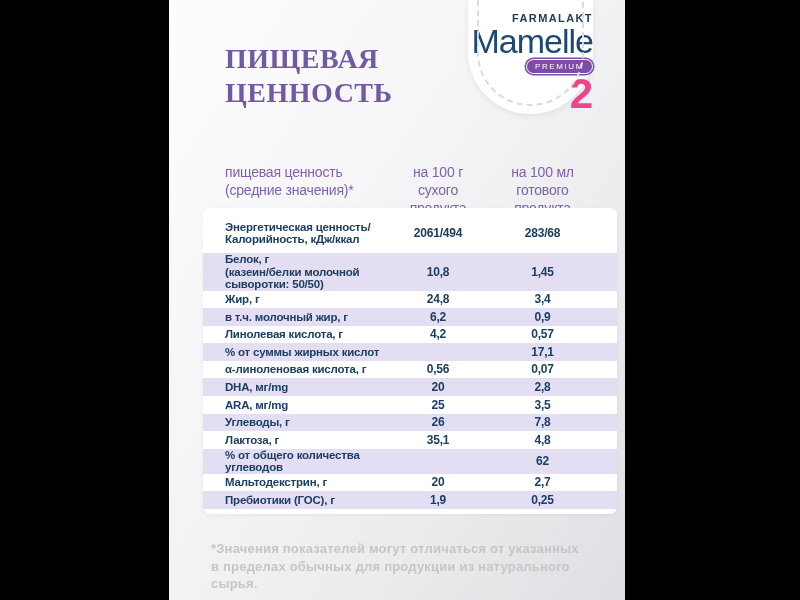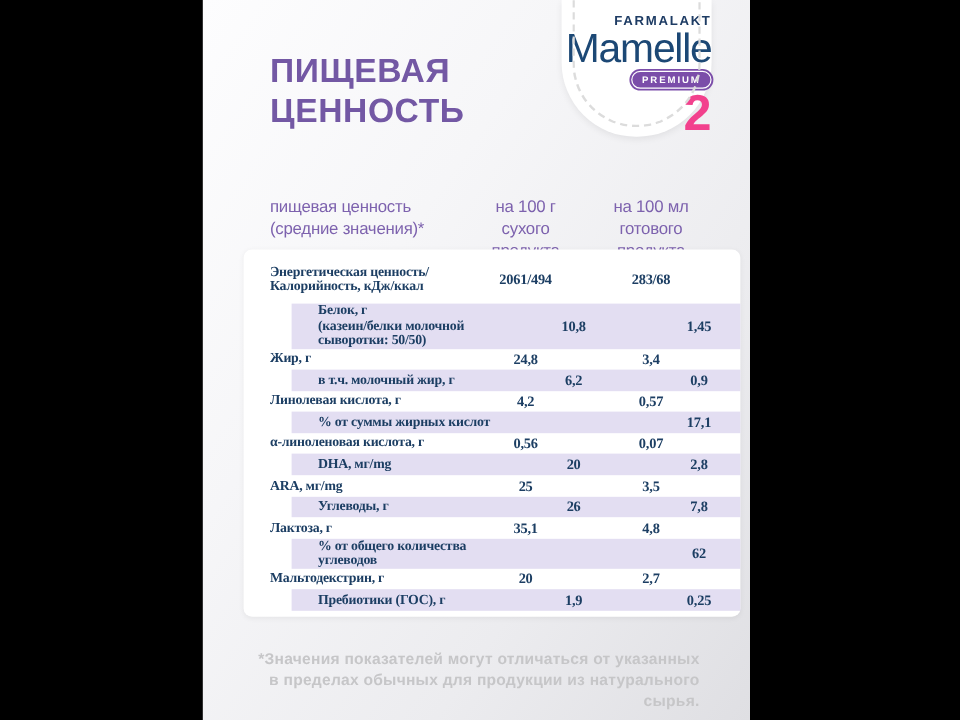--- a/index.html
+++ b/index.html
@@ -10,21 +10,21 @@
   .content{
     position:absolute;left:169px;top:0;width:456px;height:600px;
     background:linear-gradient(125deg,#fdfdfe 0%,#f6f6f8 35%,#ececef 70%,#dfdfe3 100%);
   }
   
   .title{
     position:absolute;left:56px;top:42px;margin:0;
     font-size:28px;font-weight:bold;line-height:34px;letter-spacing:.5px;
     color:var(--title_purple,#7358a4);
   }
-  .title span{display:block;}
+  .title span{display:block;font-family:Liberation Serif, serif;}
   
   .logo-tag{
     position:absolute;left:299px;top:0;width:125px;height:114px;
     background:#fff;border-radius:0 0 62px 62px;
     box-shadow:0 2px 6px rgba(0,0,0,.07);
     display:flex;flex-direction:column;align-items:flex-end;
     padding-top:12px;box-sizing:border-box;
   }
   .tag-dashes{
     position:absolute;left:9px;right:9px;top:-4px;bottom:8px;
@@ -38,21 +38,21 @@
   .wordmark{
     font-size:34px;font-weight:normal;letter-spacing:-1px;line-height:34px;
     color:var(--brand_navy,#1c4875);
   }
   .premium{
     margin-top:1px;
     background:var(--premium_purple,#7b4da9);
     border:1.5px solid #fff;
     box-shadow:0 0 0 1.5px var(--premium_purple,#7b4da9);
     border-radius:8px;padding:2px 8px;
-    font-size:8px;font-weight:bold;letter-spacing:1.6px;color:#fff;
+    font-size:8px;font-weight:normal;letter-spacing:1.6px;color:#fff;
   }
   .stage-number{
     margin-top:-1px;
     font-size:42px;font-weight:bold;line-height:42px;
     color:var(--stage_pink,#f2418d);
   }
   
   .thead{
     position:absolute;left:34px;top:163px;width:414px;box-sizing:border-box;
     display:grid;grid-template-columns:185px 100px 109px;padding-right:20px;
@@ -66,32 +66,32 @@
   .table-card{
     position:absolute;left:34px;top:208px;width:414px;box-sizing:border-box;
     background:#fff;border-radius:7px;padding:5px 0;
     box-shadow:0 1px 4px rgba(0,0,0,.05);
   }
   .row{
     display:grid;grid-template-columns:185px 100px 109px;
     padding-right:6px;box-sizing:border-box;
     align-items:center;min-height:17.6px;
     color:var(--navy_text,#1c3e63);
-    font-size:11.5px;font-weight:bold;letter-spacing:-.2px;line-height:12.5px;font-family:Liberation Serif, serif;
-  }
-  .row.alt{background:var(--row_lavender,#e3def2);margin-left:40px;}
+    font-size:11.5px;font-weight:bold;letter-spacing:-.2px;line-height:12.5px;
+  }
+  .row.alt{background:var(--row_lavender,#e3def2);}
   .row.tall{min-height:34px;}
   .row:first-child{min-height:40px;}
   .cell-label{padding-left:22px;}
   .cell-label .sub{font-weight:bold;}
   .cell-val{text-align:center;font-size:12px;}
   
   .footnote{
     position:absolute;left:0;right:0;top:540px;
-    text-align:right;
+    text-align:left;
     font-size:13px;font-weight:bold;line-height:17.5px;letter-spacing:.2px;
     color:var(--footnote_gray,#c6c6c8);
   }
   .footnote p{margin:0 auto;max-width:372px;}
 </style>
 </head>
 <body>
 
 <div class="content">
 

